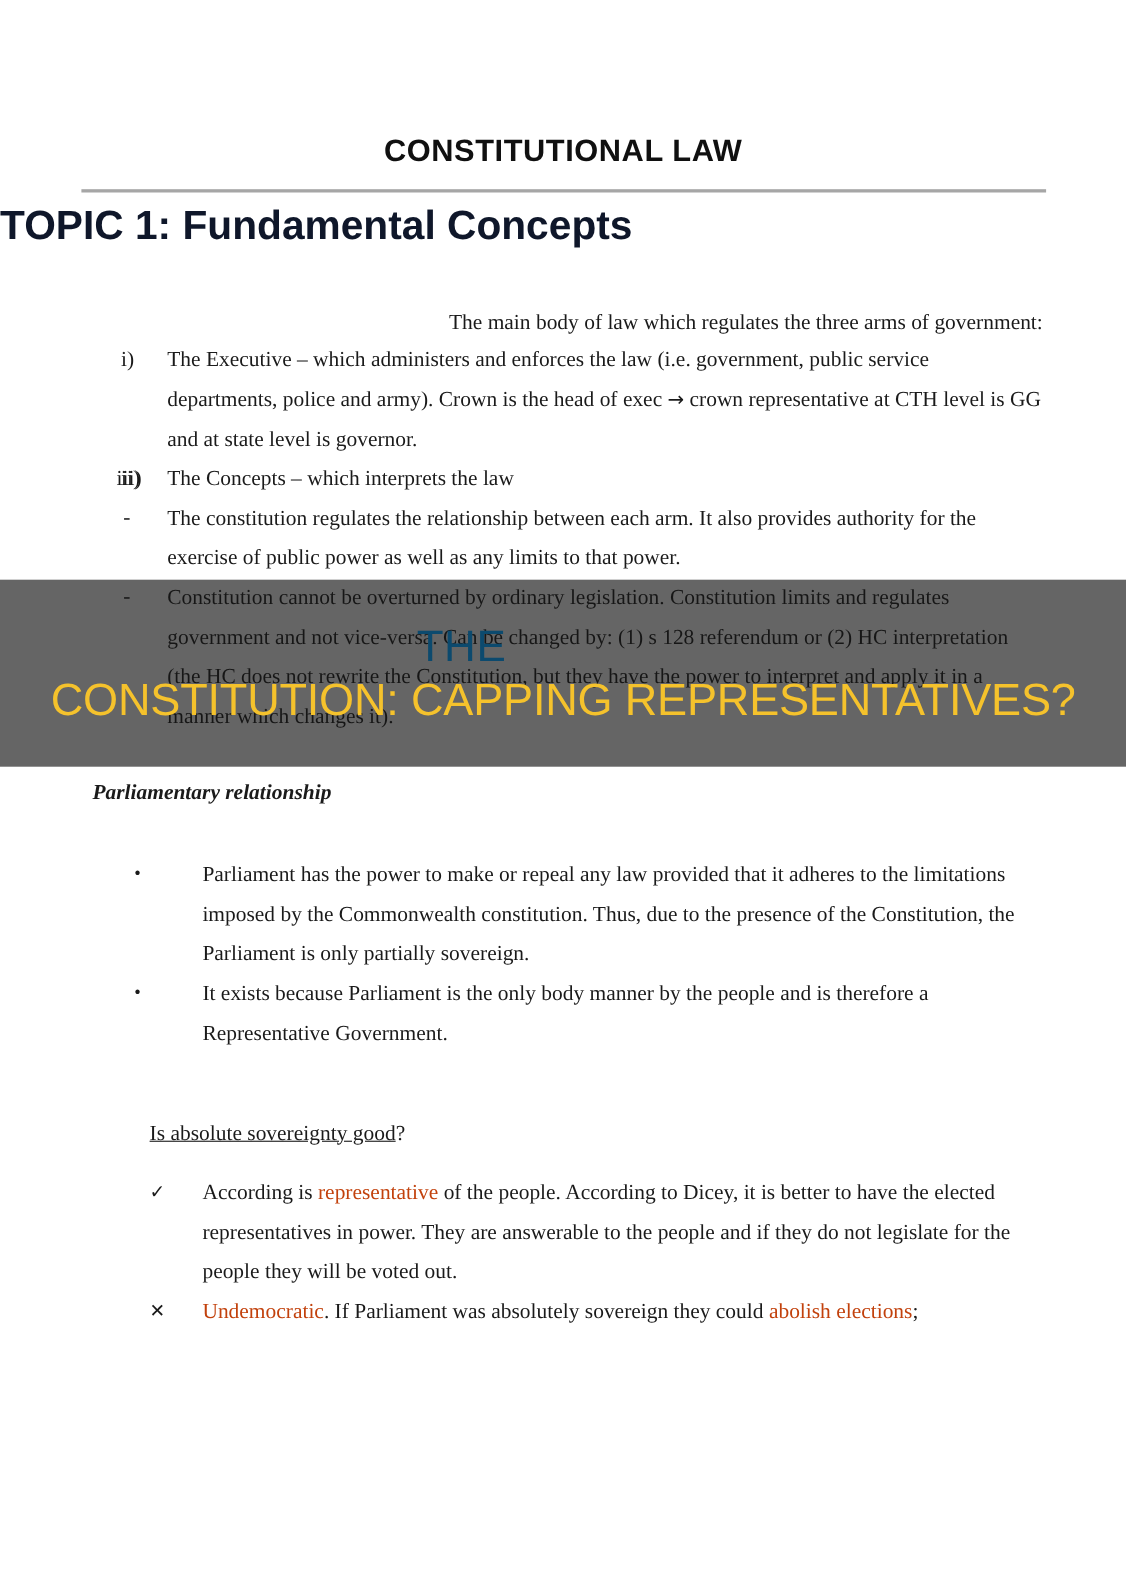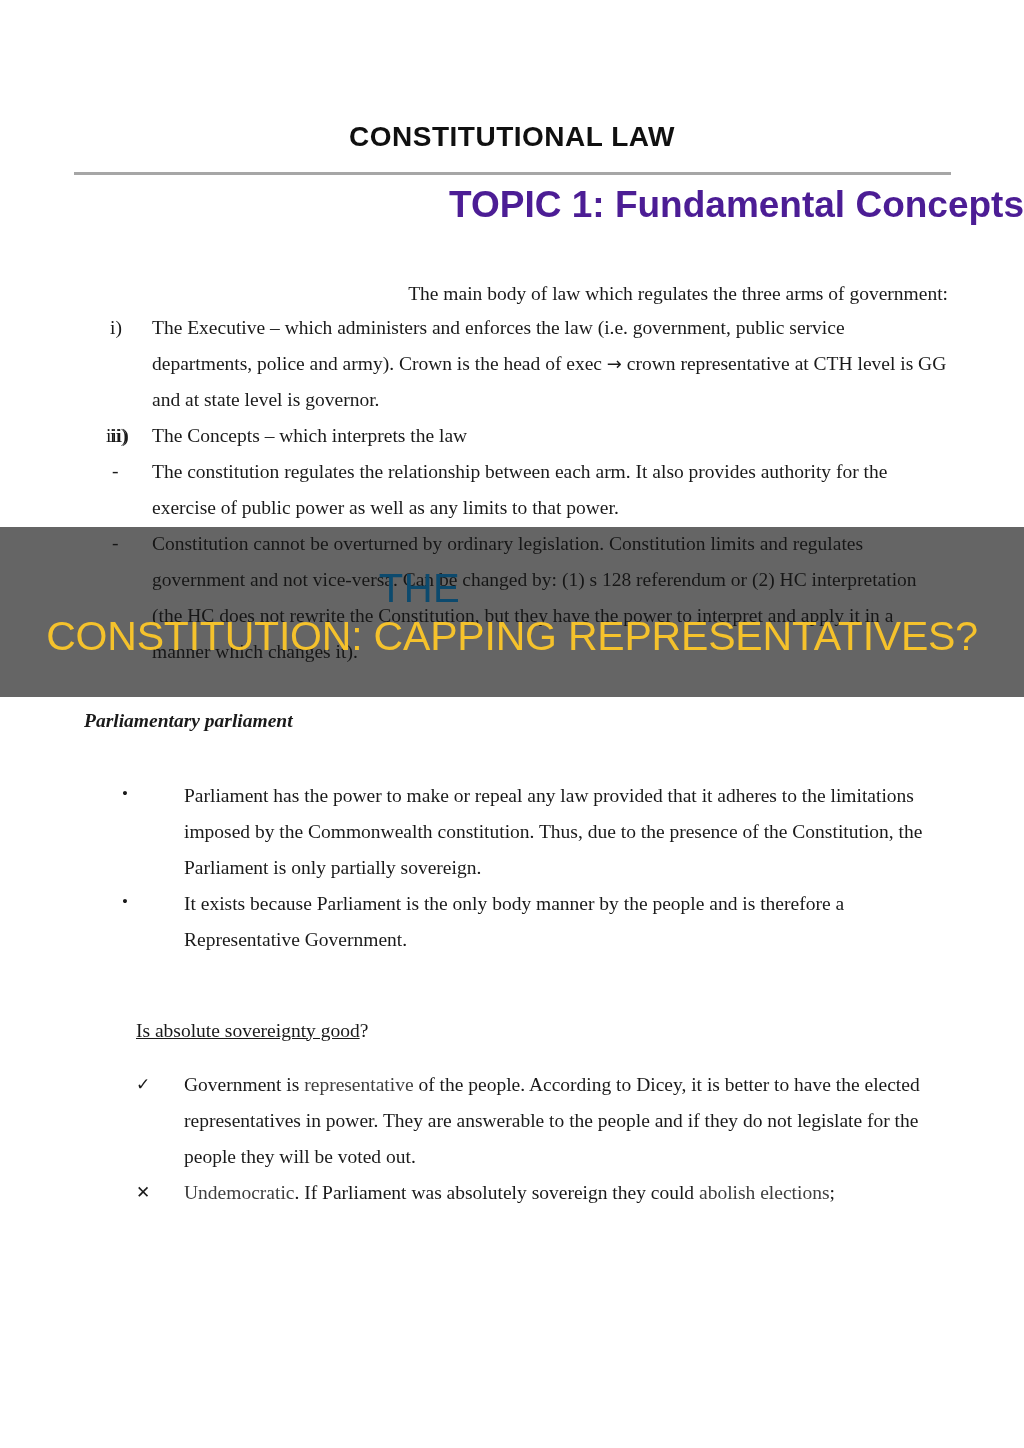--- a/index.html
+++ b/index.html
@@ -40,25 +40,25 @@
 
   .title-rule {
     width: 877px;
     margin: 21px auto 0 auto;
     height: 3px;
     background: #a6a6a6;
     border: 0;
   }
 
   .doc-subtitle {
-    text-align: right;
+    text-align: left;
     font-family: "Liberation Sans", "DejaVu Sans", sans-serif;
     font-weight: bold;
     font-size: 37px;
-    color: #4c1d95;
+    color: #0f172a;
     margin: 0;
     padding-top: 10px;
     line-height: 1.1;
   }
 
   
   .body-wrap {
     padding: 0 76px 0 84px;
     margin-top: 52px;
     font-size: 19.5px;
@@ -139,21 +139,21 @@
     line-height: 36px;
   }
   ul.ticks > li .marker {
     position: absolute;
     left: 52px;
     top: -1px;
     font-family: "DejaVu Sans", sans-serif;
     font-size: 17px;
   }
 
-  .green { color: #404040; }
+  .green { color: #c2410c; }
 
   .arrow {
     font-family: "DejaVu Sans", sans-serif;
     font-size: 18px;
   }
 
   
   .overlay {
     position: absolute;
     left: 0;
@@ -233,21 +233,21 @@
         <span>The constitution regulates the relationship between each arm. It also provides authority for the exercise of public power as well as any limits to that power.</span>
       </li>
       <li>
         <span class="marker">-</span>
         <span>Constitution cannot be overturned by ordinary legislation. Constitution limits and regulates government and not vice-versa. Can be changed by: (1) s 128 referendum or (2) HC interpretation (the HC does not rewrite the Constitution, but they have the power to interpret and apply it in a manner which changes it).</span>
       </li>
     </ul>
 
     <div class="spacer-md"></div>
 
-    <p class="section-head">Parliamentary parliament</p>
+    <p class="section-head">Parliamentary relationship</p>
 
     <div class="spacer-lg"></div>
 
     <ul class="bullet">
       <li>
         <span class="marker">•</span>
         <span>Parliament has the power to make or repeal any law provided that it adheres to the limitations imposed by the Commonwealth constitution. Thus, due to the presence of the Constitution, the Parliament is only partially sovereign.</span>
       </li>
       <li>
         <span class="marker">•</span>
@@ -255,21 +255,21 @@
       </li>
     </ul>
 
     <div class="spacer-md"></div>
 
     <p class="sub-head"><span class="u">Is absolute sovereignty good</span><span>?</span></p>
 
     <ul class="ticks">
       <li>
         <span class="marker">✓</span>
-        <span>Government is </span><span class="green">representative</span><span> of the people. According to Dicey, it is better to have the elected representatives in power. They are answerable to the people and if they do not legislate for the people they will be voted out.</span>
+        <span>According is </span><span class="green">representative</span><span> of the people. According to Dicey, it is better to have the elected representatives in power. They are answerable to the people and if they do not legislate for the people they will be voted out.</span>
       </li>
       <li>
         <span class="marker">✕</span>
         <span class="green">Undemocratic</span><span>. If Parliament was absolutely sovereign they could </span><span class="green">abolish elections</span><span>;</span>
       </li>
     </ul>
 
   </div>
 
   <div class="overlay">

